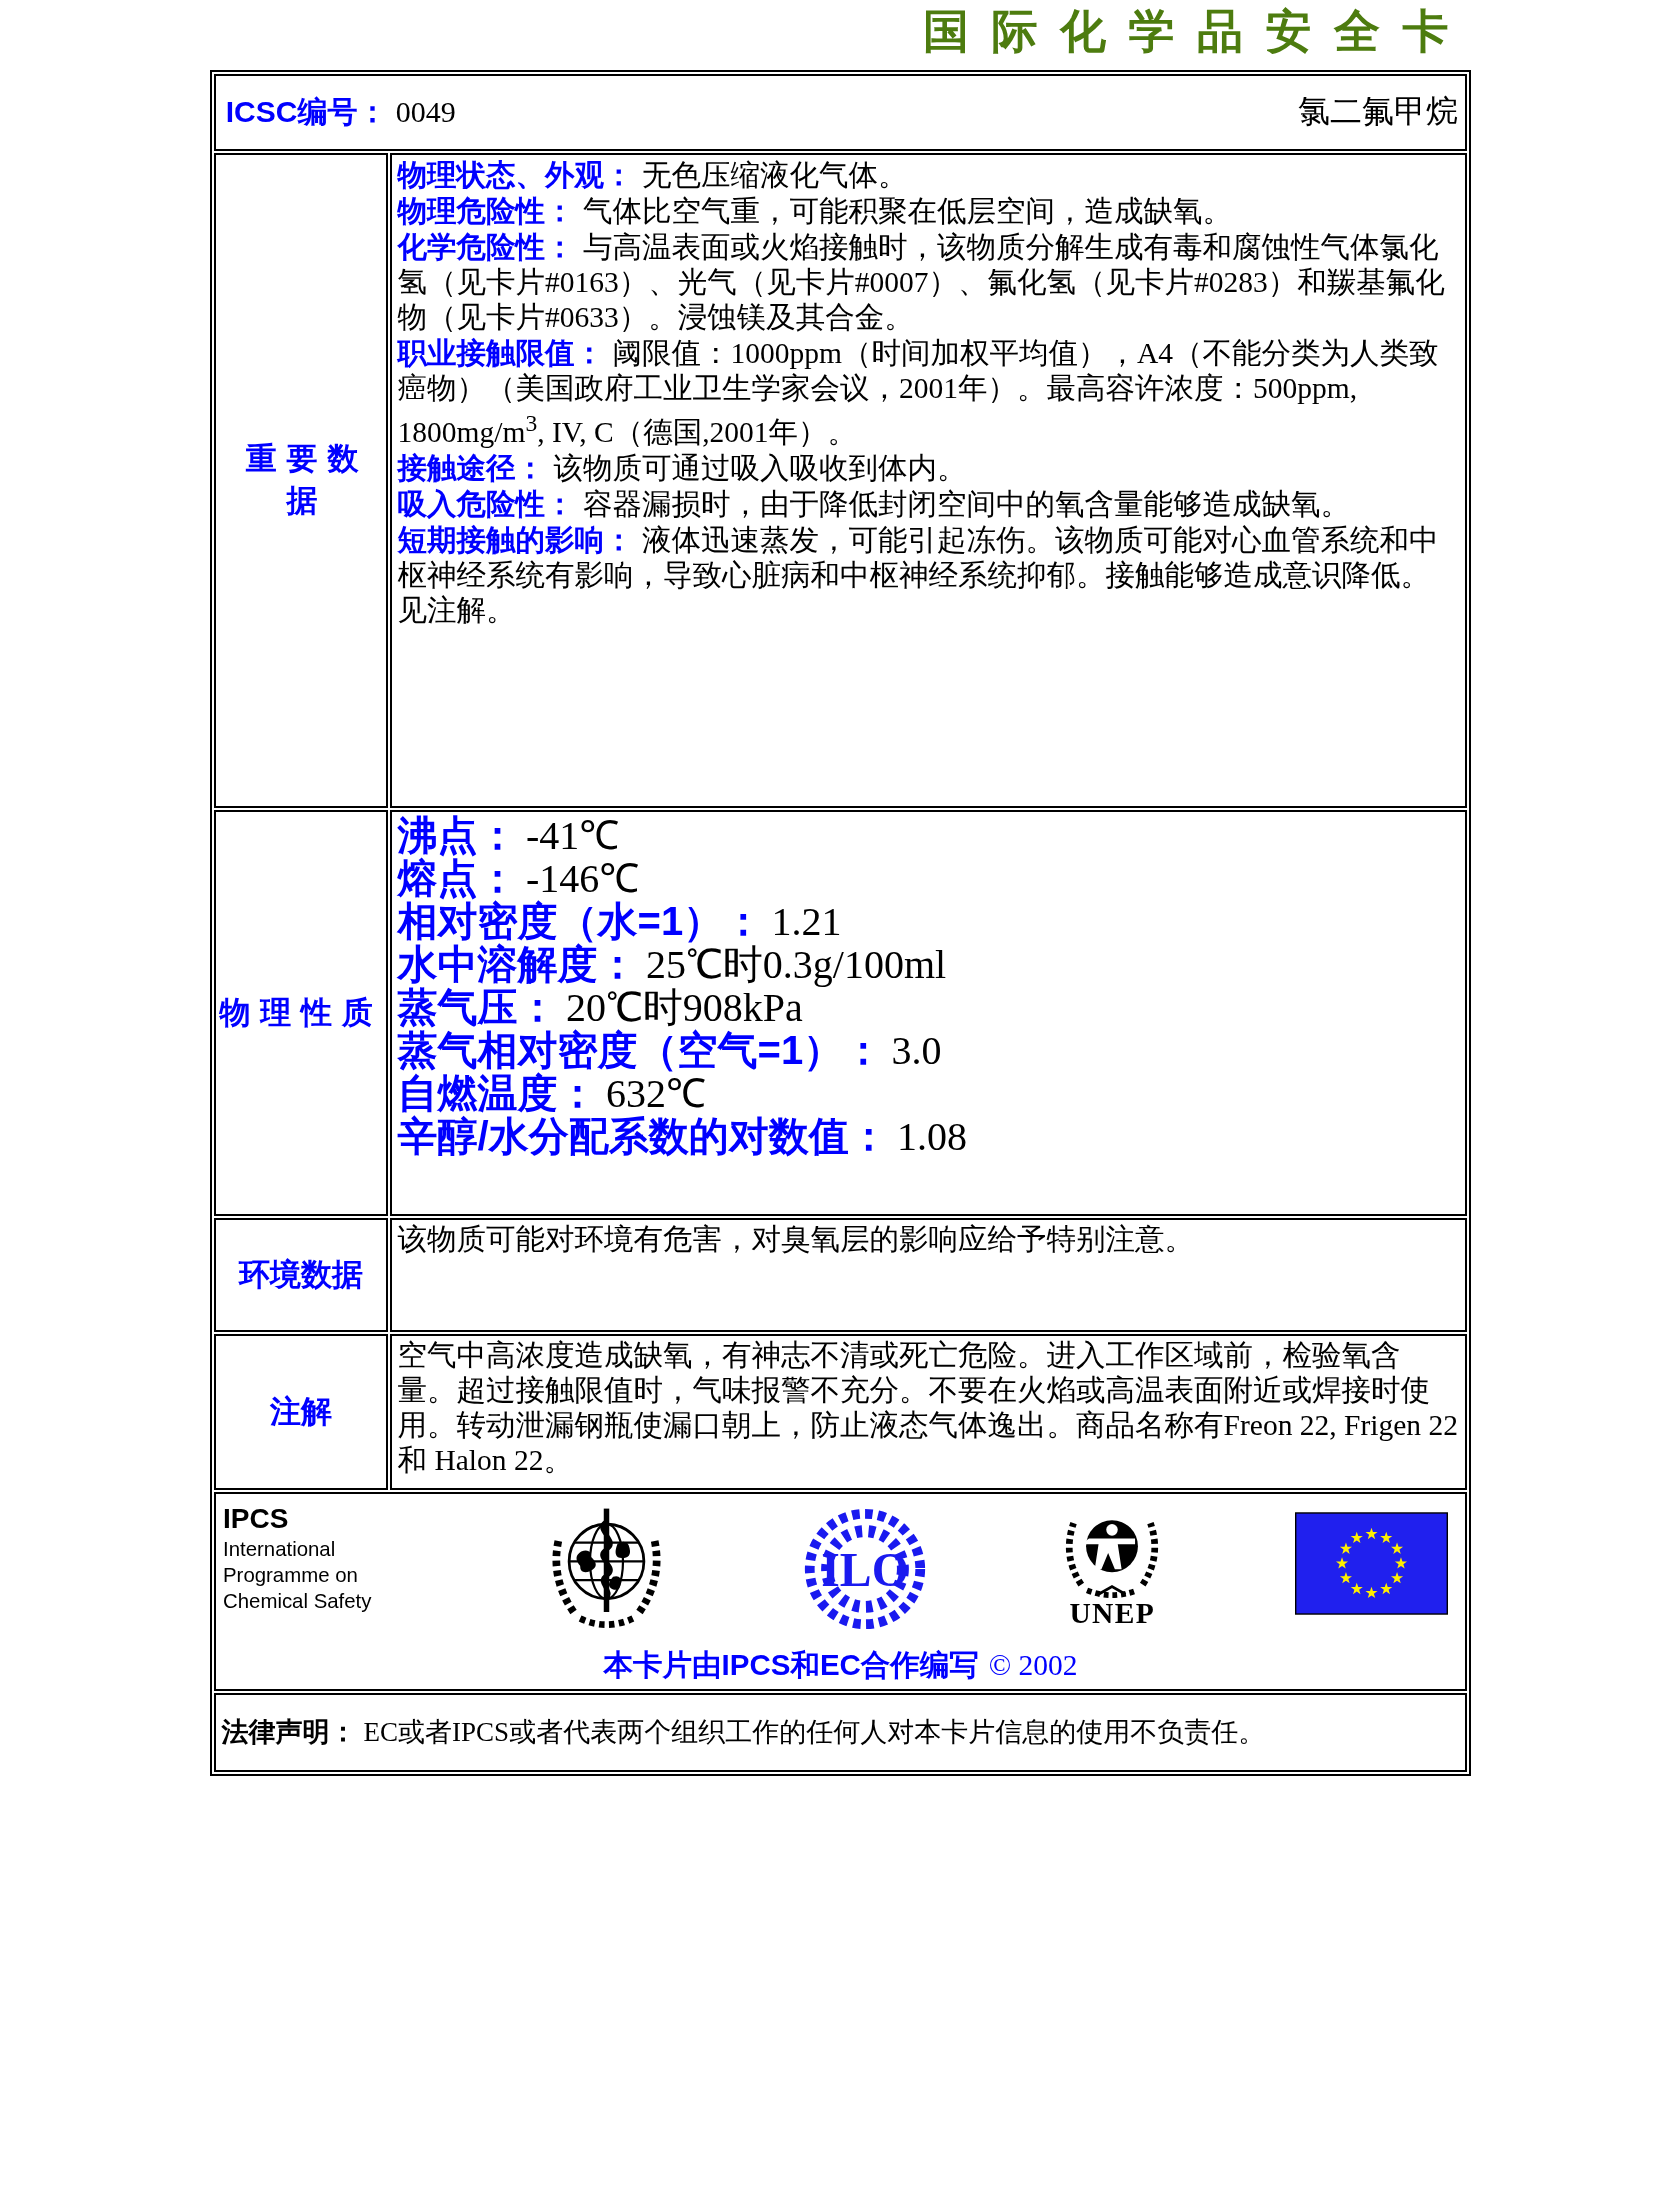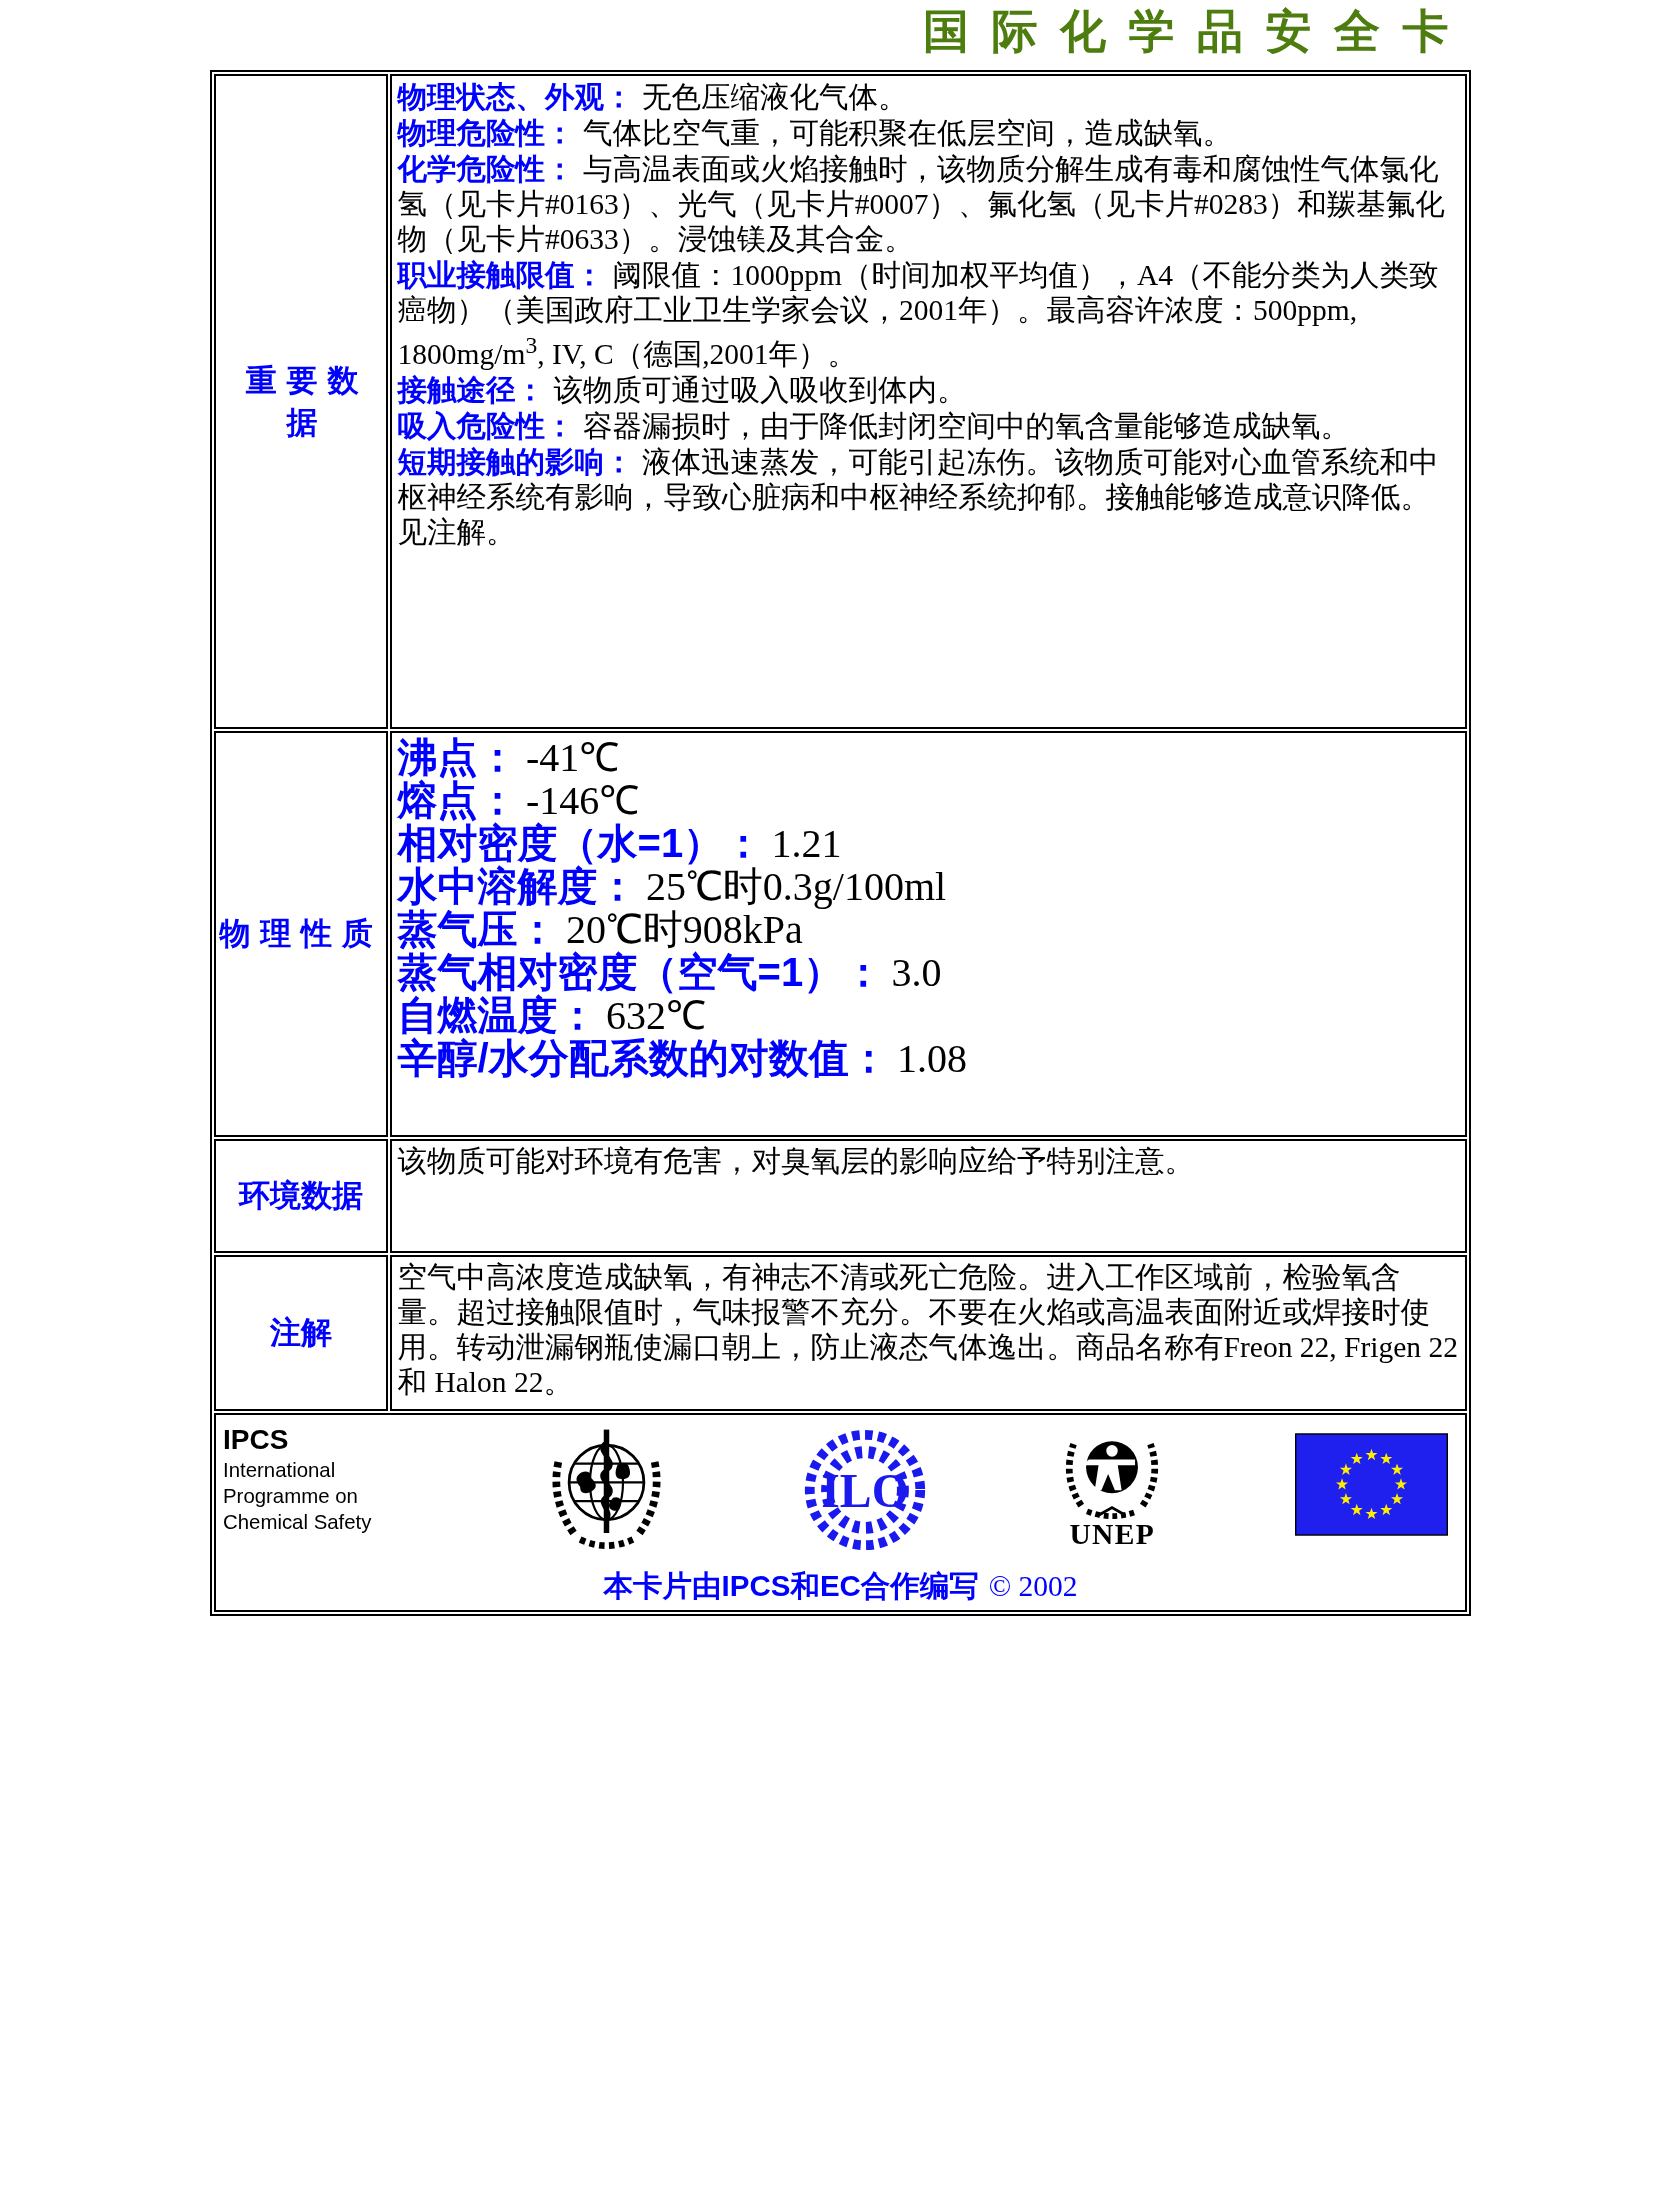--- a/index.html
+++ b/index.html
@@ -64,20 +64,30 @@
 
 <h1 class="page-title">国际化学品安全卡</h1>
 
 <table class="card">
   <colgroup>
       <col style="width:174px">
       <col>
     </colgroup>
 
   <tbody>
+      <tr>
+    <td colspan="2">
+      <div class="hdr-flex">
+        <div class="hdr-left">
+          <span class="lbl">ICSC编号：</span><span>0049</span>
+        </div>
+        <div class="hdr-right">氯二氟甲烷</div>
+      </div>
+    </td>
+  </tr>
 
   <tr>
     <td class="label-cell" style="height:651px;padding-left:12px;">
       <span class="spaced">重要数据</span>
     </td>
     <td class="body-text">
       <p>
         <span class="lbl">物理状态、外观：</span><span>无色压缩液化气体。</span>
       </p>
       <p>
@@ -208,15 +218,22 @@
           <use href="#star" transform="translate(88,36.6)"></use>
         </svg>
       </div>
 
       <div class="footer-caption">
         <span>本卡片由IPCS和EC合作编写</span><span class="copy">© 2002</span>
       </div>
     </td>
   </tr>
 
+  <tr>
+    <td colspan="2" class="legal-cell" style="height:70px;">
+      <div class="legal-text">
+        <span class="black-lbl">法律声明：</span><span>EC或者IPCS或者代表两个组织工作的任何人对本卡片信息的使用不负责任。</span>
+      </div>
+    </td>
+  </tr>
 </tbody>
   </table>
 
 
 </body></html>

